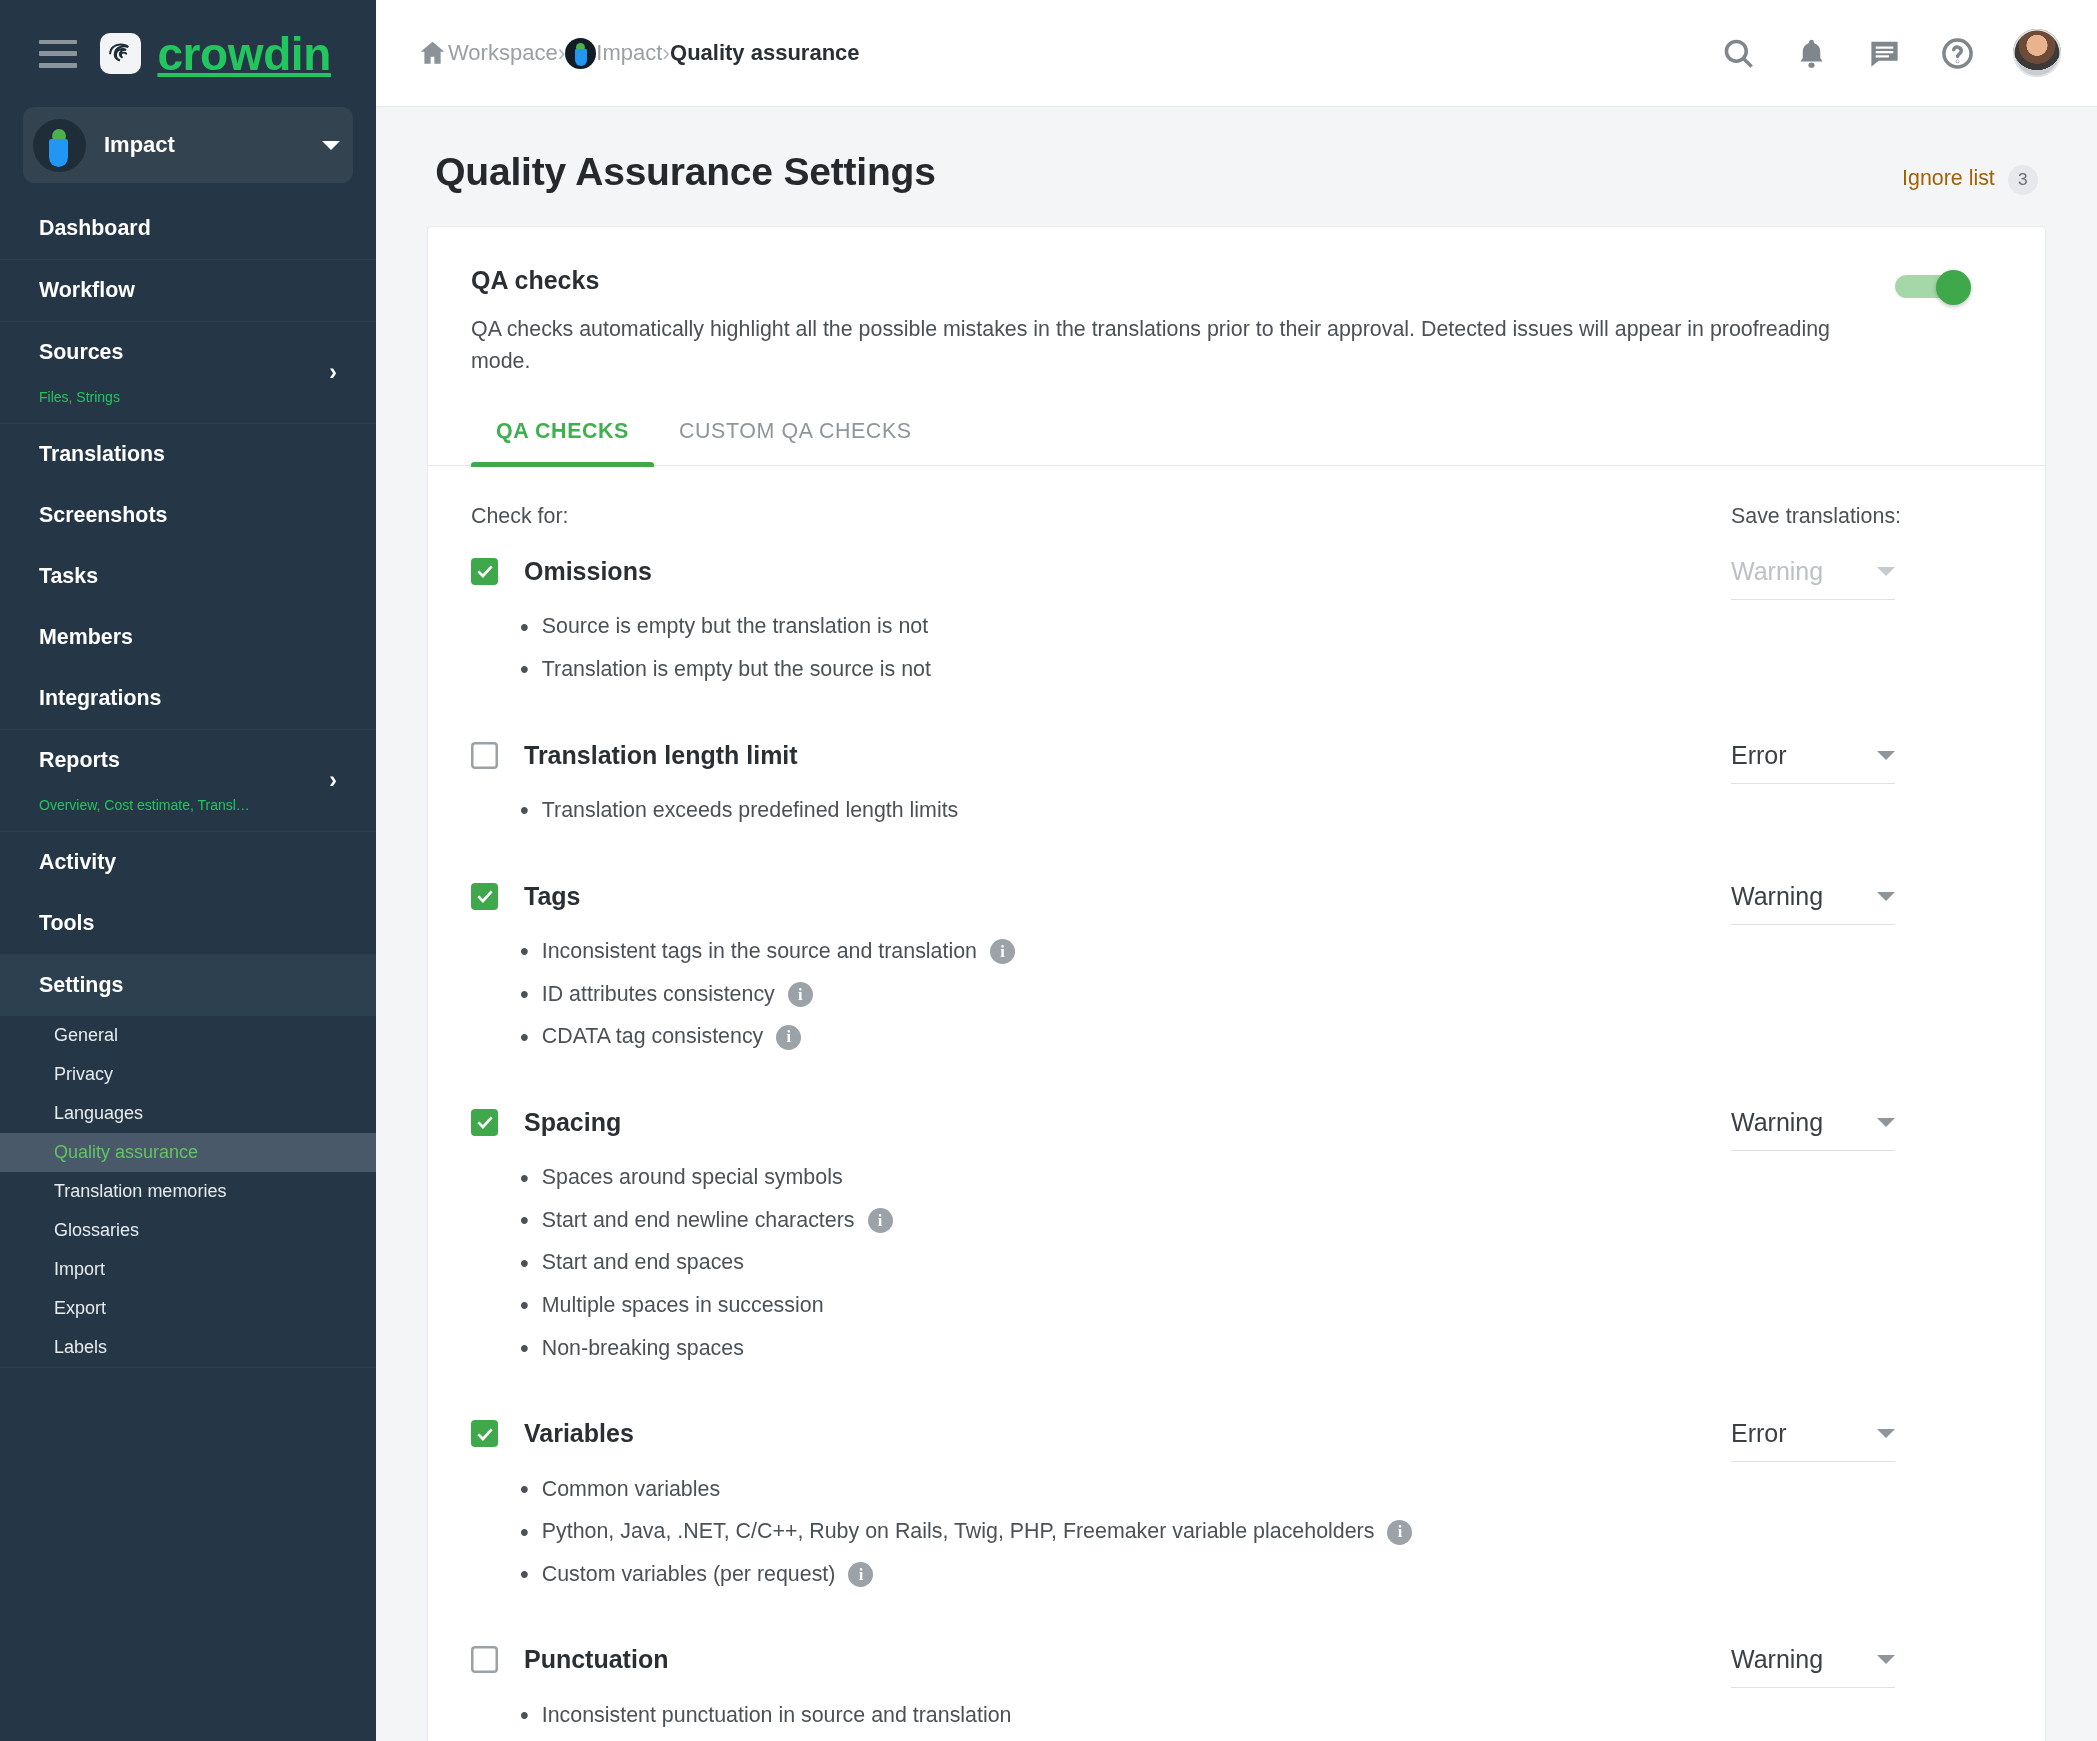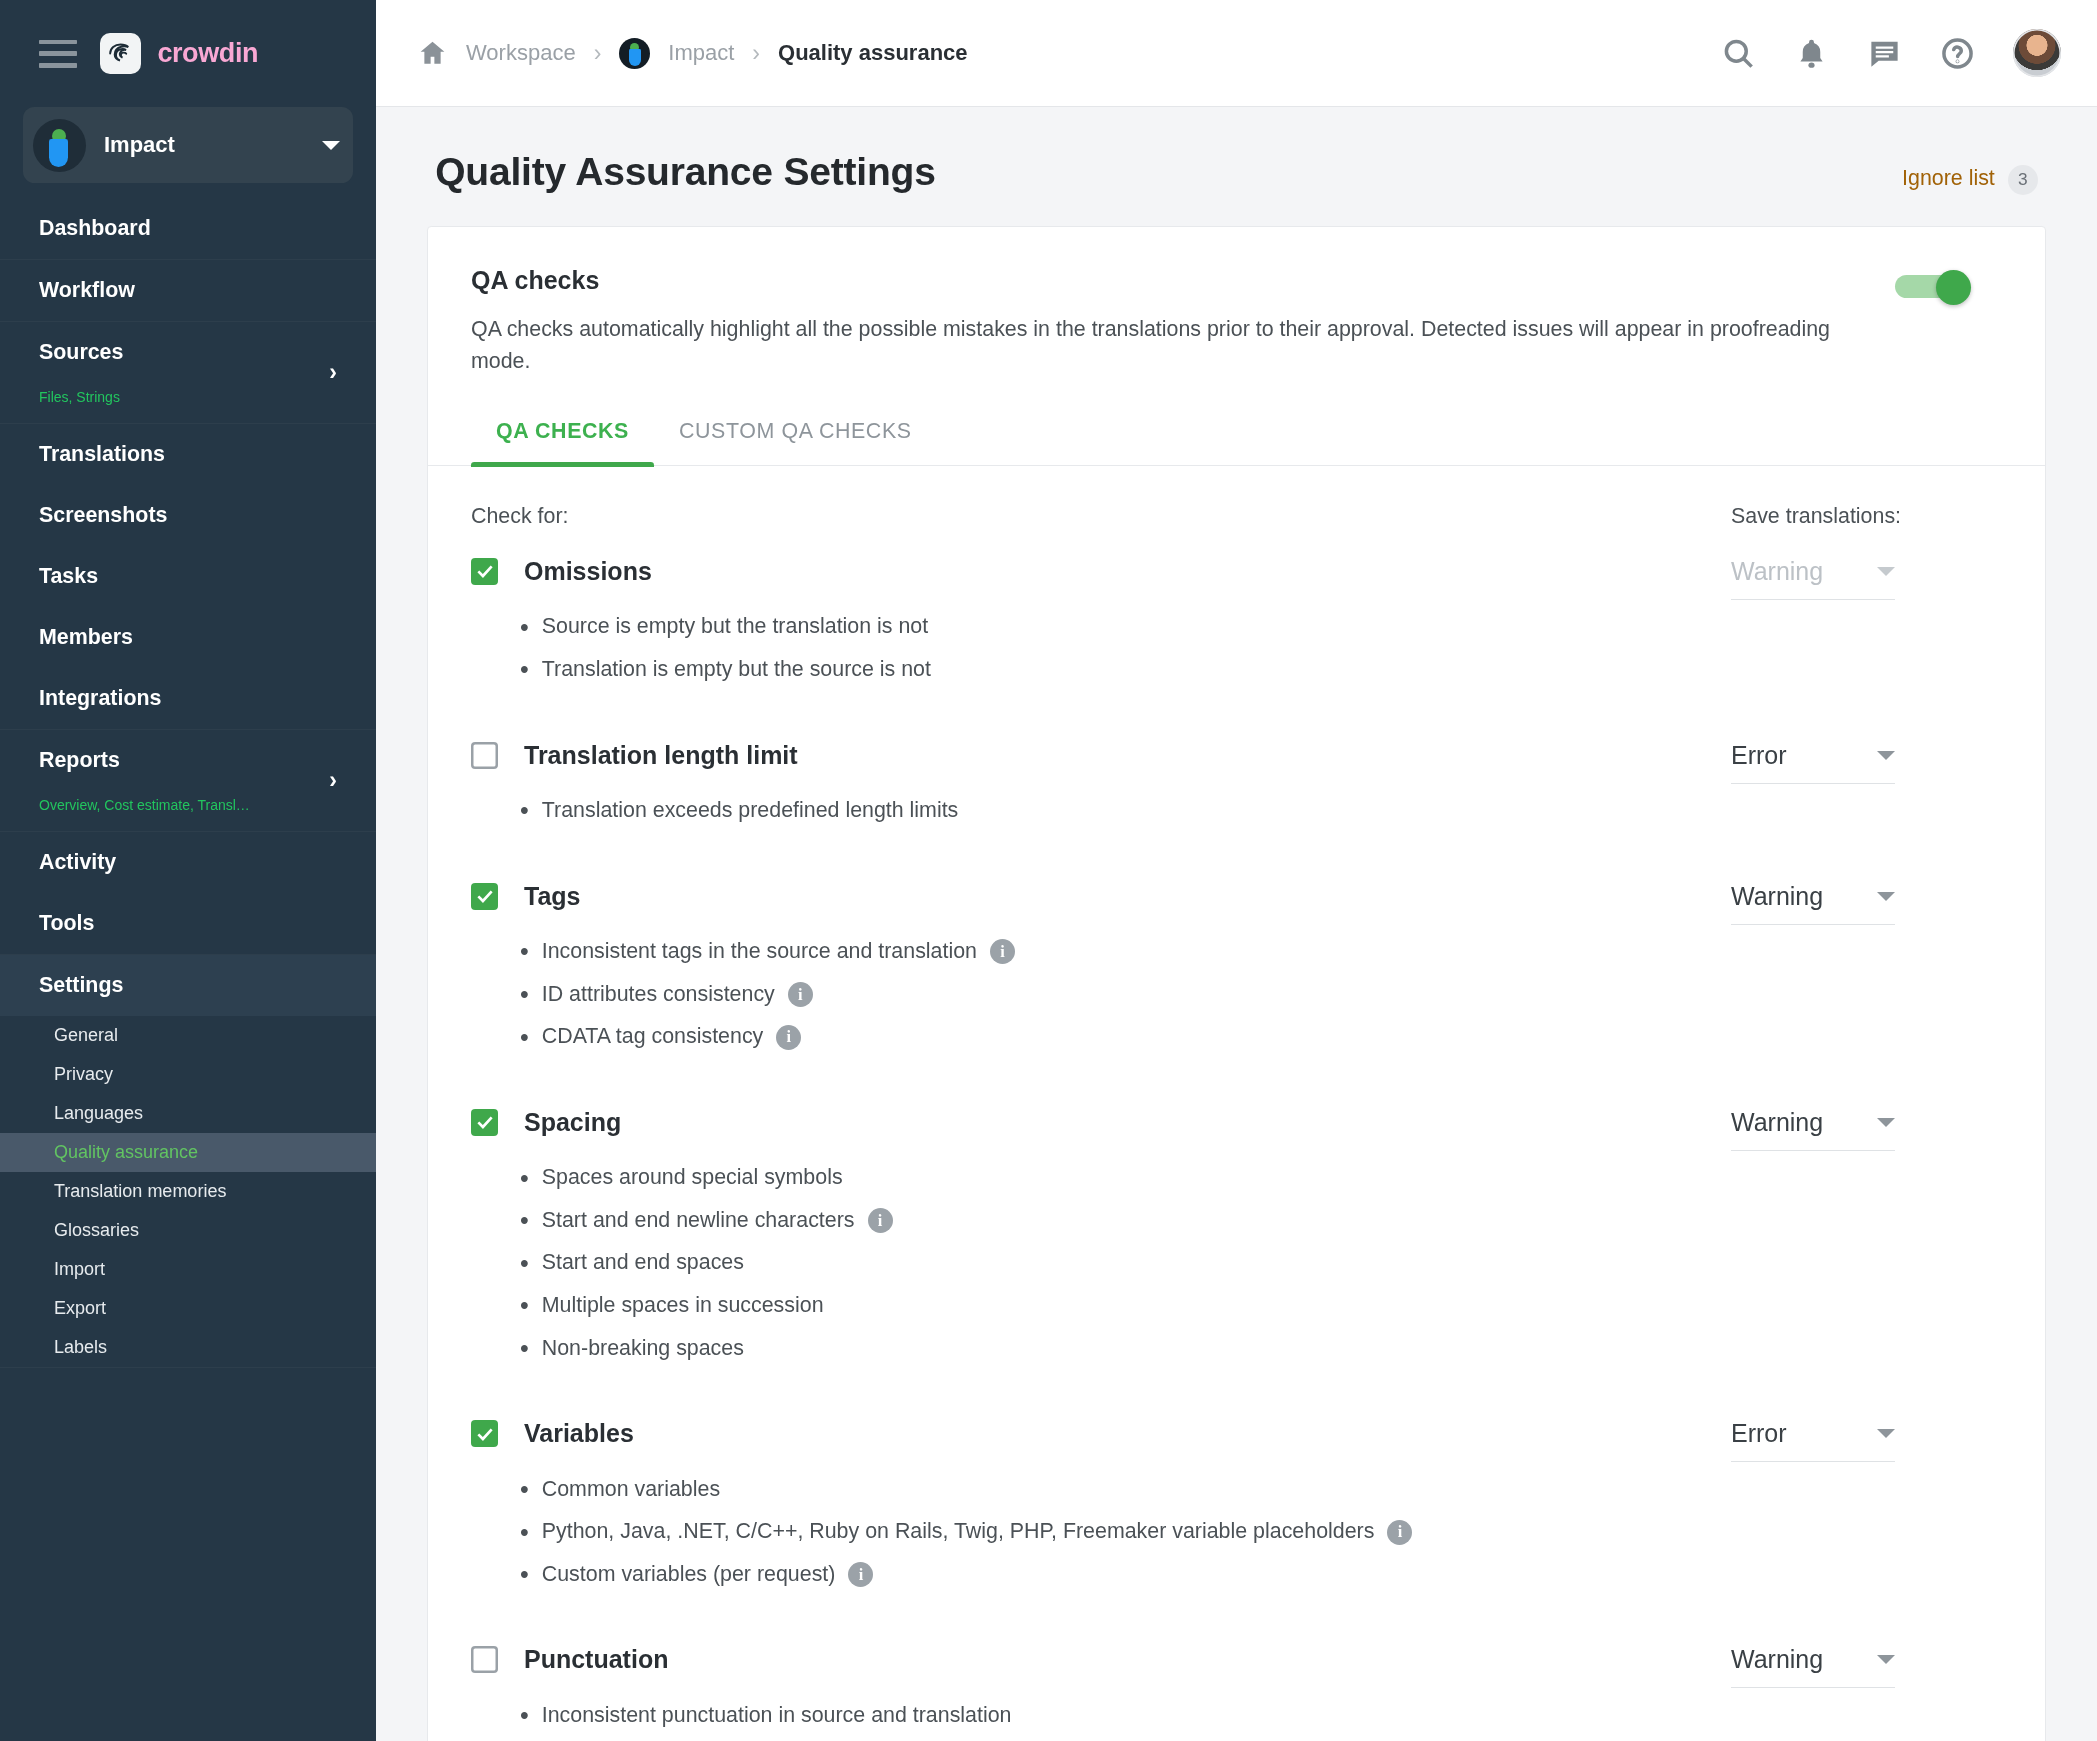--- a/index.html
+++ b/index.html
@@ -23,21 +23,21 @@
     display: flex; align-items: center; gap: 23px;
     padding-left: 39px;
   }
   .hamburger { width: 38px; height: 28px; display: flex; flex-direction: column; justify-content: space-between; cursor: pointer; }
   .hamburger span { display: block; height: 4.1px; background: #8a949c; border-radius: 0.8px; }
   .brand { display: flex; align-items: center; gap: 16.4px; }
   .brand-mark {
     width: 41px; height: 41px; border-radius: 10px; background: #f2f4f5;
     display: flex; align-items: center; justify-content: center;
   }
-  .brand-name { color: #f9a8d4; font-size: 27px; font-weight: 700; letter-spacing: -0.4px; }
+  .brand-name { color: #22c55e; font-size: 46px; font-weight: 700; letter-spacing: -0.4px; text-decoration: underline; }
 
   .proj-wrap { padding: 0 23px; }
   .proj {
     height: 76px; border-radius: 11.5px; background: #33434f;
     display: flex; align-items: center; padding: 0 13px 0 10px; cursor: pointer;
   }
   .proj-av {
     width: 53px; height: 53px; border-radius: 50%; background: #1f2d38;
     position: relative; flex: 0 0 53px;
   }
@@ -63,21 +63,21 @@
   .sub-item.sel { background: #49596a; }
   .sub-item.sel .lbl { color: #62c462; }
 
   
   .main { flex: 1; display: flex; flex-direction: column; background: #f4f5f7; min-width: 0; }
   .topbar {
     height: 107px; flex: 0 0 107px; background: #fff;
     border-bottom: 0.8px solid #e4e6e9;
     display: flex; align-items: center; padding: 0 36px 0 41px;
   }
-  .crumbs { display: flex; align-items: center; gap: 18px; flex: 1; }
+  .crumbs { display: flex; align-items: center; flex: 1; }
   .home-ico { width: 31px; height: 30px; fill: #8b9298; }
   .crumb { font-size: 22px; color: #9aa0a6; cursor: pointer; }
   .crumb.cur { color: #2a2f34; font-weight: 700; cursor: default; }
   .crumb-sep { color: #b4b9bd; font-size: 23px; }
   .crumb-av { width: 31px; height: 31px; border-radius: 50%; background: #131d25; position: relative; }
   .crumb-av .d1 { position: absolute; width: 9px; height: 9px; border-radius: 50%; background: #4caf50; left: 10.7px; top: 5px; }
   .crumb-av .d2 { position: absolute; width: 11.5px; height: 17.3px; background: #2196f3; left: 10px; top: 11.5px; border-radius: 1.6px 1.6px 6.6px 6.6px; }
 
   .tb-icons { display: flex; align-items: center; gap: 38px; }
   .tb-ico { width: 35px; height: 35px; stroke: #7f878d; fill: none; stroke-width: 2.4; cursor: pointer; }

